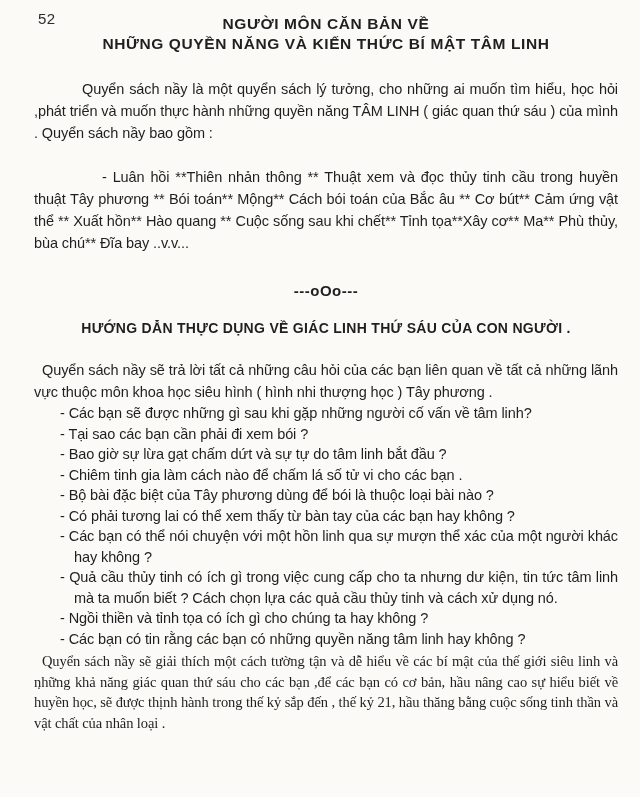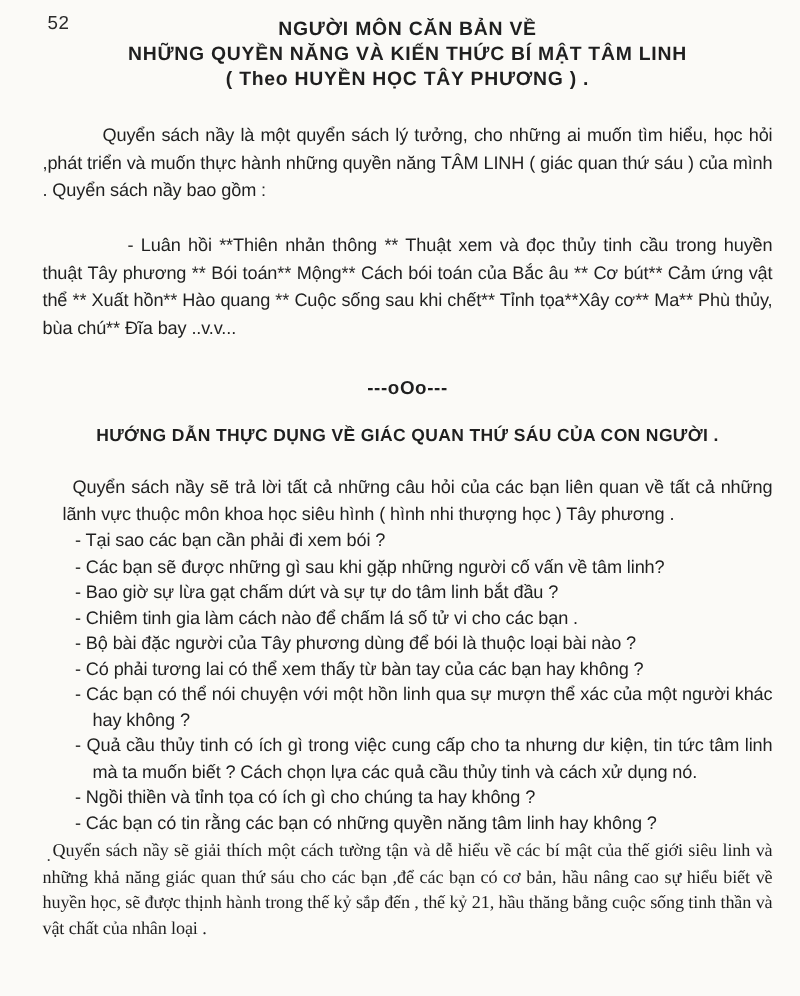--- a/index.html
+++ b/index.html
@@ -53,21 +53,21 @@
     letter-spacing:.5px;
   }
   .section-heading{
     margin-top:18px;
     text-align:center;
     font-weight:bold;
     font-size:14px;
     line-height:22px;
     letter-spacing:.3px;
   }
-  .para-lead{margin-top:20px;text-indent:8px;margin-left:16px;}
+  .para-lead{margin-top:20px;text-indent:8px;}
   .questions{
     margin:0 0 0 20px;
     font-size:14.5px;
     line-height:20.5px;
     letter-spacing:-.1px;
   }
   .q{
     padding-left:20px;
     text-indent:-14px;
     text-align:justify;
@@ -88,46 +88,45 @@
 </head>
 <body>
 
 <div class="page">
 
   <div class="page-number">52</div>
 
   <header class="doc-header">
     <div>NGƯỜI MÔN CĂN BẢN VỀ</div>
     <div>NHỮNG QUYỀN NĂNG VÀ KIẾN THỨC BÍ MẬT TÂM LINH</div>
-    <div>( Theo HUYỀN HỌC TÂY PHƯƠNG ) .</div>
   </header>
 
   <p class="para para-intro">Quyển sách nầy là một quyển sách lý tưởng, cho những ai muốn tìm hiểu, học hỏi ,phát triển và muốn thực hành những quyền năng TÂM LINH  ( giác quan thứ sáu ) của mình .  Quyển sách nầy bao gồm :</p>
 
   <p class="para para-topics">- Luân hồi **Thiên nhản thông ** Thuật xem và đọc thủy tinh cầu trong huyền thuật  Tây phương ** Bói toán** Mộng** Cách bói toán của Bắc âu ** Cơ bút** Cảm ứng vật thể ** Xuất hồn** Hào quang ** Cuộc sống sau khi chết** Tỉnh tọa**Xây cơ** Ma** Phù thủy, bùa chú** Đĩa bay ..v.v...</p>
 
   <div class="divider">---oOo---</div>
 
   <div class="section-heading">
-    <div>HƯỚNG DẪN THỰC DỤNG VỀ GIÁC QUAN THỨ SÁU CỦA CON NGƯỜI .</div>
+    <div>HƯỚNG DẪN THỰC DỤNG VỀ GIÁC LINH THỨ SÁU CỦA CON NGƯỜI .</div>
   </div>
 
   <p class="para para-lead">Quyển sách nầy sẽ trả lời  tất cả những câu hỏi của các bạn liên quan về tất cả những lãnh vực thuộc môn khoa học siêu hình ( hình nhi thượng học ) Tây phương .</p>
 
   <div class="questions">
 
+      <div class="q">- Các bạn sẽ được những gì sau khi gặp những người cố vấn về tâm linh?</div>
+
       <div class="q">- Tại sao các bạn cần phải đi xem bói ?</div>
-
-      <div class="q">- Các bạn sẽ được những gì sau khi gặp những người cố vấn về tâm linh?</div>
 
       <div class="q">- Bao giờ sự lừa gạt chấm dứt và sự tự do tâm linh bắt đầu ?</div>
 
       <div class="q">- Chiêm tinh gia làm cách nào để chấm lá số tử vi cho các bạn .</div>
 
-      <div class="q">- Bộ bài đặc người của Tây phương dùng để bói là thuộc loại bài nào ?</div>
+      <div class="q">- Bộ bài đặc biệt của Tây phương dùng để bói là thuộc loại bài nào ?</div>
 
       <div class="q">- Có phải tương lai có thể xem thấy từ bàn tay của các bạn hay không ?</div>
 
       <div class="q">- Các bạn có thể nói chuyện với một hồn linh qua sự mượn thể xác của một người khác hay không ?</div>
 
       <div class="q">- Quả cầu thủy tinh có ích gì trong việc cung cấp cho ta nhưng dư kiện, tin tức tâm linh mà ta muốn biết ? Cách chọn lựa các quả cầu thủy tinh và cách xử dụng nó.</div>
 
       <div class="q">- Ngồi thiền và tỉnh tọa có ích gì cho chúng ta hay không ?</div>
 
       <div class="q">- Các bạn có tin rằng các bạn có những quyền năng tâm linh hay không ?</div>

